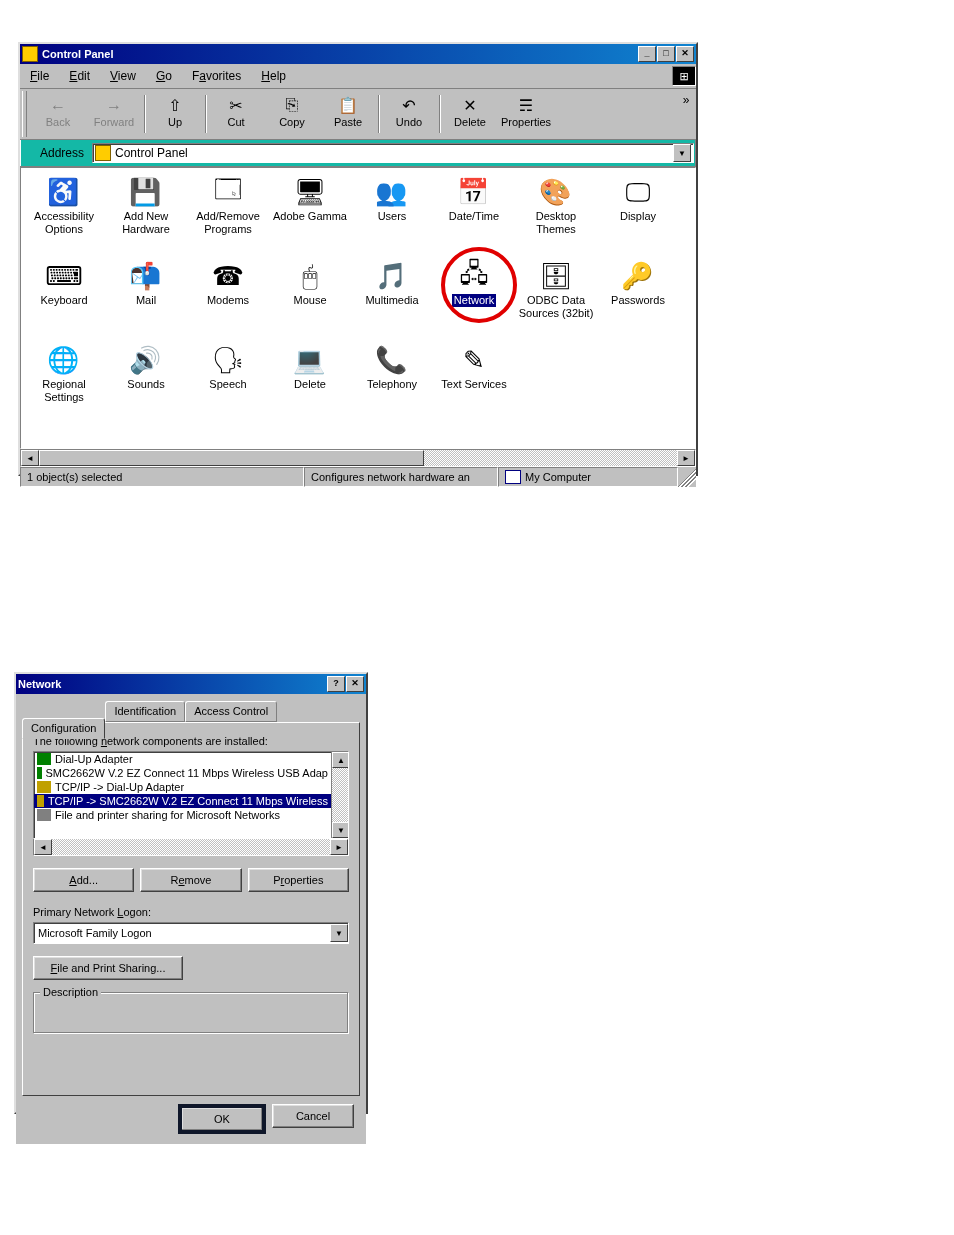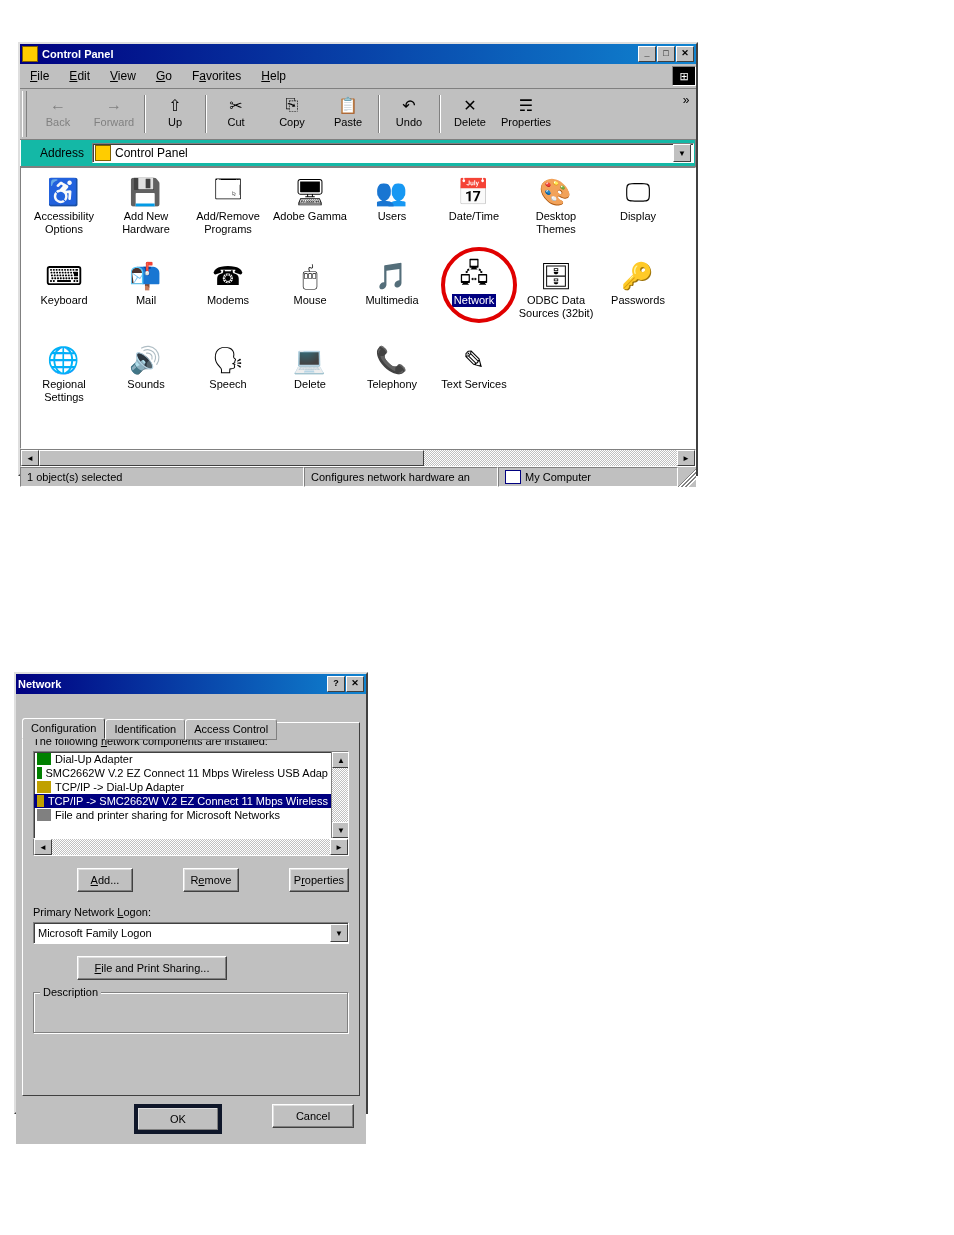--- a/index.html
+++ b/index.html
@@ -244,21 +244,21 @@
     background:#c0c0c0;
     border:1px solid;
     border-color:#fff #404040 transparent #fff;
     border-top-left-radius:3px;
     border-top-right-radius:3px;
     position:relative;
     top:17px;
   }
   .tab.inactive {
     border-color:#fff #808080 #808080 #fff;
-    top:18px;
+    top:0;
     color:#000;
   }
   .tabpanel {
     border:1px solid;
     border-color:#fff #404040 #404040 #fff;
     background:#c0c0c0;
     padding: 12px 10px 10px;
     height: 350px;
   }
   .lbl-txt { font-size:11px; display:block; margin-bottom:4px; }
@@ -313,21 +313,20 @@
   }
   .btn {
     height:22px;
     background:#c0c0c0;
     border:1px solid;
     border-color:#fff #404040 #404040 #fff;
     box-shadow: inset -1px -1px 0 #808080, inset 1px 1px 0 #dfdfdf;
     font-size:11px;
     display:flex; align-items:center; justify-content:center;
     padding: 0 4px;
-    margin-left: 44px;
   }
   .btn .ul { text-decoration: underline; }
   .btnrow .btn { flex:1; }
   .combo {
     height:20px;
     background:#fff;
     border:1px solid;
     border-color:#808080 #fff #fff #808080;
     box-shadow: inset 1px 1px 0 #404040;
     display:flex; align-items:center;

